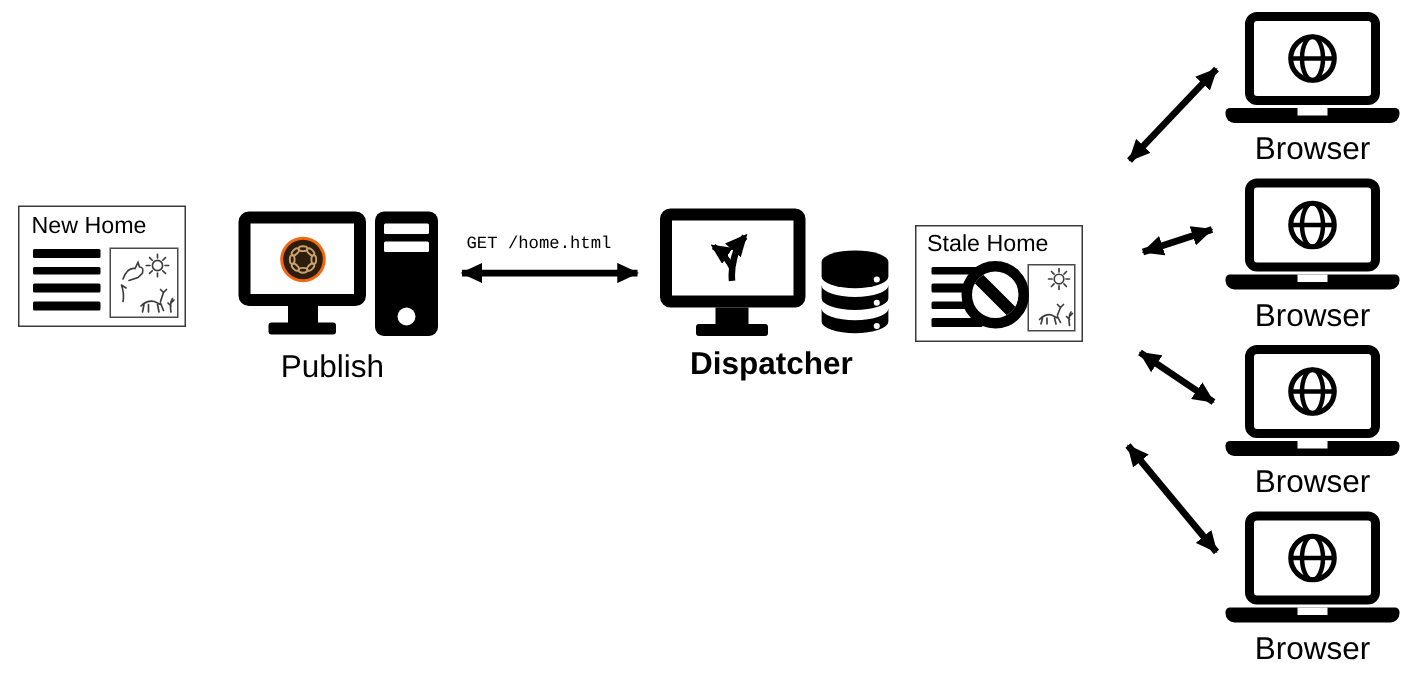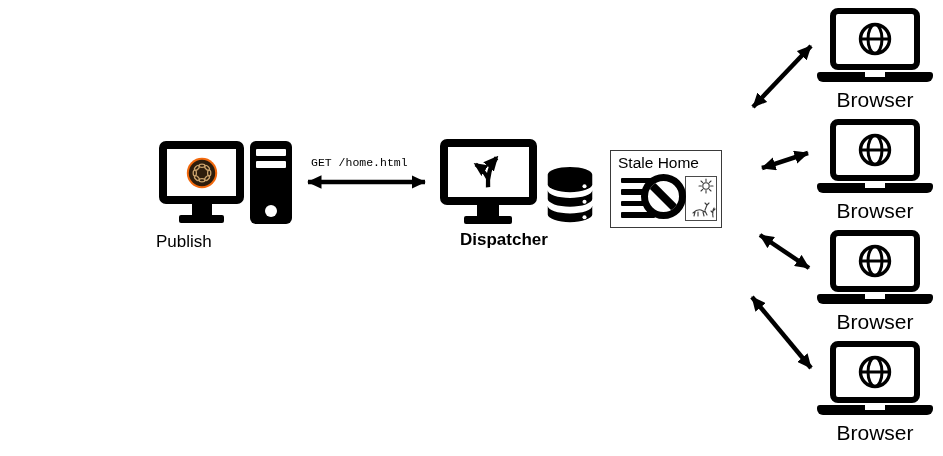--- a/index.html
+++ b/index.html
@@ -33,21 +33,21 @@
   .monitor{
     position:absolute;border:8px solid #000;border-radius:7px;background:#fff;
     box-sizing:border-box;display:flex;align-items:center;justify-content:center;
   }
   .stand-neck{position:absolute;background:#000;}
   .stand-base{position:absolute;background:#000;border-radius:2px;}
   .tower{position:absolute;background:#000;border-radius:6px;}
   .tower .slot{position:absolute;left:6px;width:30px;height:7px;background:#fff;border-radius:1px;}
   .tower .power{position:absolute;left:15px;top:64px;width:12px;height:12px;background:#fff;border-radius:50%;}
 
-  .node-label{position:absolute;text-align:left;font-size:17px;line-height:1.1;}
+  .node-label{position:absolute;text-align:right;font-size:21px;line-height:1.1;}
 
   
   .req-label{
     position:absolute;font-family:"Liberation Mono","DejaVu Sans Mono",monospace;
     font-size:11.5px;text-align:left;white-space:nowrap;
   }
 
   
   .browser-block{position:absolute;width:116px;}
   .lap-screen{
@@ -63,20 +63,39 @@
   }
   .browser-label{margin-top:6px;text-align:center;font-size:21px;}
 
   .overlay{position:absolute;left:0;top:0;pointer-events:none;}
 </style>
 </head>
 <body>
 
 <div id="canvas">
 
+  <div class="doc-card" style="left:12px;top:137px;width:112px;height:81px;">
+    <div class="doc-title">New Home</div>
+    <div class="abs" style="left:9px;top:28px;">
+      <div class="bar"></div>
+      <div class="bar"></div>
+      <div class="bar"></div>
+      <div class="bar"></div>
+    </div>
+    <svg class="nature-img" style="left:60px;top:27px;" width="44" height="45" viewBox="0 0 44 45">
+      <g stroke="#3c3c3c" stroke-width="1.1" fill="none" stroke-linecap="round">
+        <circle cx="31" cy="11" r="3.4"></circle>
+        <path d="M31,3.5 V6 M31,16 V18.5 M23.5,11 H26 M36,11 H38.5 M25.7,5.7 l1.8,1.8 M34.5,14.5 l1.8,1.8 M36.3,5.7 l-1.8,1.8 M27.5,14.5 l-1.8,1.8"></path>
+        <path d="M8,20 q3,-8 8,-7 l2,-4 l1,3 q3,0 2,4 l-3,3 l-6,2"></path>
+        <path d="M7,24 q2,6 1,11 M7,24 l3,2"></path>
+        <path d="M20,38 q4,-4 9,-3 l4,2 M22,37 l-1,5 M25,37 l0,5 M31,37 l1,5 M33,36 l2,5 M33,35 l2,-6 M35,29 l-2,-2 M35,29 l2,-2"></path>
+        <path d="M40,42 q-1,-6 1,-9 M40,38 l-2,-2 M40,36 l2,-2"></path>
+      </g>
+    </svg>
+  </div>
 
   <div>
     <div class="monitor" style="left:159px;top:141px;width:85px;height:63px;">
       <svg width="32" height="32" viewBox="0 0 40 40">
         <circle cx="20" cy="20" r="19" fill="#F2690D"></circle>
         <circle cx="20" cy="20" r="16.5" fill="#2D1D0C"></circle>
         <g fill="none" stroke="#C9A26B" stroke-width="1.6">
           <ellipse cx="29" cy="20" rx="3.6" ry="2" transform="rotate(90 29 20)"></ellipse>
           <ellipse cx="26.4" cy="26.4" rx="3.6" ry="2" transform="rotate(135 26.4 26.4)"></ellipse>
           <ellipse cx="20" cy="29" rx="3.6" ry="2"></ellipse>

